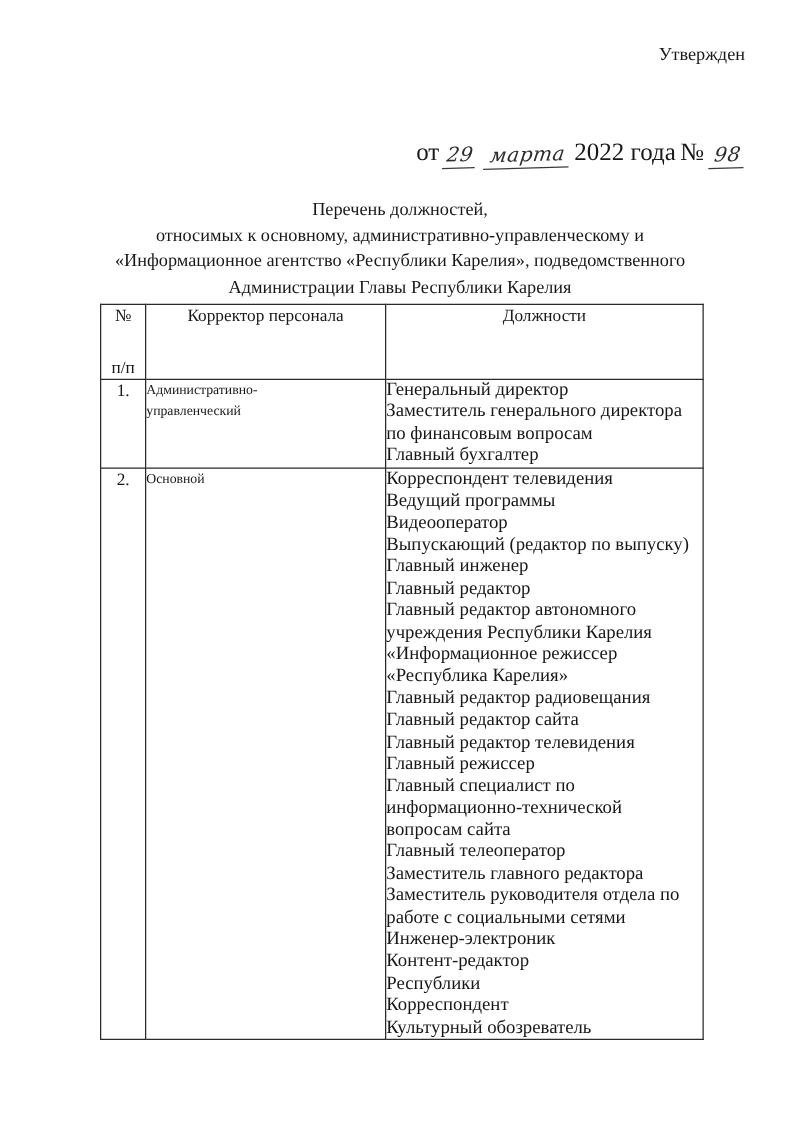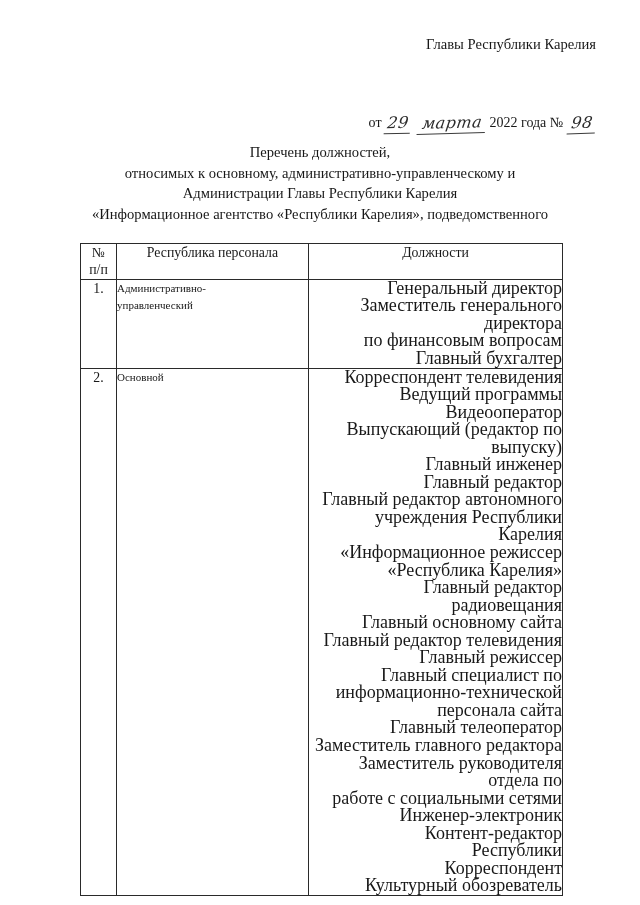--- a/index.html
+++ b/index.html
@@ -42,42 +42,42 @@
   
   .dateline {
     position: absolute;
     top: 112px;
     right: 44px;
     font-size: 14.6px;
     line-height: 20px;
     white-space: nowrap;
     text-align: right;
   }
-  .dateline .lbl { font-size: 14px; }
+  .dateline .lbl { font-size: 20px; }
   .hand {
     font-family: "DejaVu Serif", serif;
     font-style: italic;
     font-size: 16px;
     border-bottom: 1px solid #3a3a3a;
     padding: 0 2px 0 2px;
     display: inline-block;
     transform: skewX(-9deg) rotate(-1.6deg);
     color: #2c2c2c;
     letter-spacing: 0.4px;
     position: relative;
     top: 1px;
   }
   .hand.day { min-width: 22px; text-align: center; }
   .hand.month { min-width: 64px; text-align: center; margin-left: 3px; }
   .hand.num { min-width: 24px; text-align: center; margin-left: 1px; }
 
   
   .title-block {
     position: absolute;
-    top: 142px;
+    top: 158px;
     left: 50px;
     width: 540px;
     text-align: center;
     font-size: 14.6px;
     line-height: 20.6px;
   }
   .title-block .ln { display: block; white-space: nowrap; }
 
   
   .tbl-wrap {
@@ -103,82 +103,82 @@
   col.c-pos { width: 254px; }
 
   th.h-num, th.h-cat, th.h-pos {
     text-align: center;
     font-size: 13.8px;
     line-height: 17.4px;
   }
   th.h-num { padding: 7px 2px 14px; }
   th.h-cat { padding: 7px 4px 14px; }
   th.h-pos { padding: 7px 4px 14px; }
-  th.h-num .sub { display: block; }
+  th.h-num .sub { display: block; margin-top: 24px; }
 
   td.n {
     text-align: center;
     padding: 6px 2px 4px;
     font-size: 13.8px;
     line-height: 17.6px;
   }
   td.cat {
     text-align: left;
     padding: 6px 4px 6px 6px;
     font-size: 11px;
     line-height: 17.6px;
   }
   td.pos {
-    text-align: right;
+    text-align: left;
     padding: 6px 6px 7px;
-    font-size: 18px;
+    font-size: 15px;
     line-height: 17.55px;
   }
   td.pos .p { display: block; }
   td.cat .cl { display: block; }
 </style>
 </head>
 <body>
 
 <div class="page">
 
   <div class="approval">
-    <span class="ln">Главы Республики Карелия</span>
+    <span class="ln">Утвержден</span>
   </div>
 
   <div class="dateline">
     <span class="lbl">от</span>
     <span class="hand day">29</span>
     <span class="hand month">марта</span>
     <span class="lbl">2022 года</span>
     <span class="lbl">№</span>
     <span class="hand num">98</span>
   </div>
 
   <div class="title-block">
     <span class="ln">Перечень должностей,</span>
     <span class="ln">относимых к основному, административно-управленческому и</span>
+    <span class="ln">«Информационное агентство «Республики Карелия», подведомственного</span>
     <span class="ln">Администрации Главы Республики Карелия</span>
-    <span class="ln">«Информационное агентство «Республики Карелия», подведомственного</span>
   </div>
 
   <div class="tbl-wrap">
     <table class="doc">
       <colgroup>
         <col class="c-num">
         <col class="c-cat">
         <col class="c-pos">
       </colgroup>
       <thead>
         <tr>
           <th class="h-num">
             <span>№</span>
             <span class="sub">п/п</span>
           </th>
-          <th class="h-cat">Республика персонала</th>
+          <th class="h-cat">Корректор персонала</th>
           <th class="h-pos">Должности</th>
         </tr>
       </thead>
       <tbody>
 
         <tr>
           <td class="n">1.</td>
           <td class="cat">
             <span class="cl">Административно-</span>
             <span class="cl">управленческий</span>
@@ -201,26 +201,26 @@
             <span class="p">Ведущий программы</span>
             <span class="p">Видеооператор</span>
             <span class="p">Выпускающий (редактор по выпуску)</span>
             <span class="p">Главный инженер</span>
             <span class="p">Главный редактор</span>
             <span class="p">Главный редактор автономного</span>
             <span class="p">учреждения Республики Карелия</span>
             <span class="p">«Информационное режиссер</span>
             <span class="p">«Республика Карелия»</span>
             <span class="p">Главный редактор радиовещания</span>
-            <span class="p">Главный основному сайта</span>
+            <span class="p">Главный редактор сайта</span>
             <span class="p">Главный редактор телевидения</span>
             <span class="p">Главный режиссер</span>
             <span class="p">Главный специалист по</span>
             <span class="p">информационно-технической</span>
-            <span class="p">персонала сайта</span>
+            <span class="p">вопросам сайта</span>
             <span class="p">Главный телеоператор</span>
             <span class="p">Заместитель главного редактора</span>
             <span class="p">Заместитель руководителя отдела по</span>
             <span class="p">работе с социальными сетями</span>
             <span class="p">Инженер-электроник</span>
             <span class="p">Контент-редактор</span>
             <span class="p">Республики</span>
             <span class="p">Корреспондент</span>
             <span class="p">Культурный обозреватель</span>
           </td>

